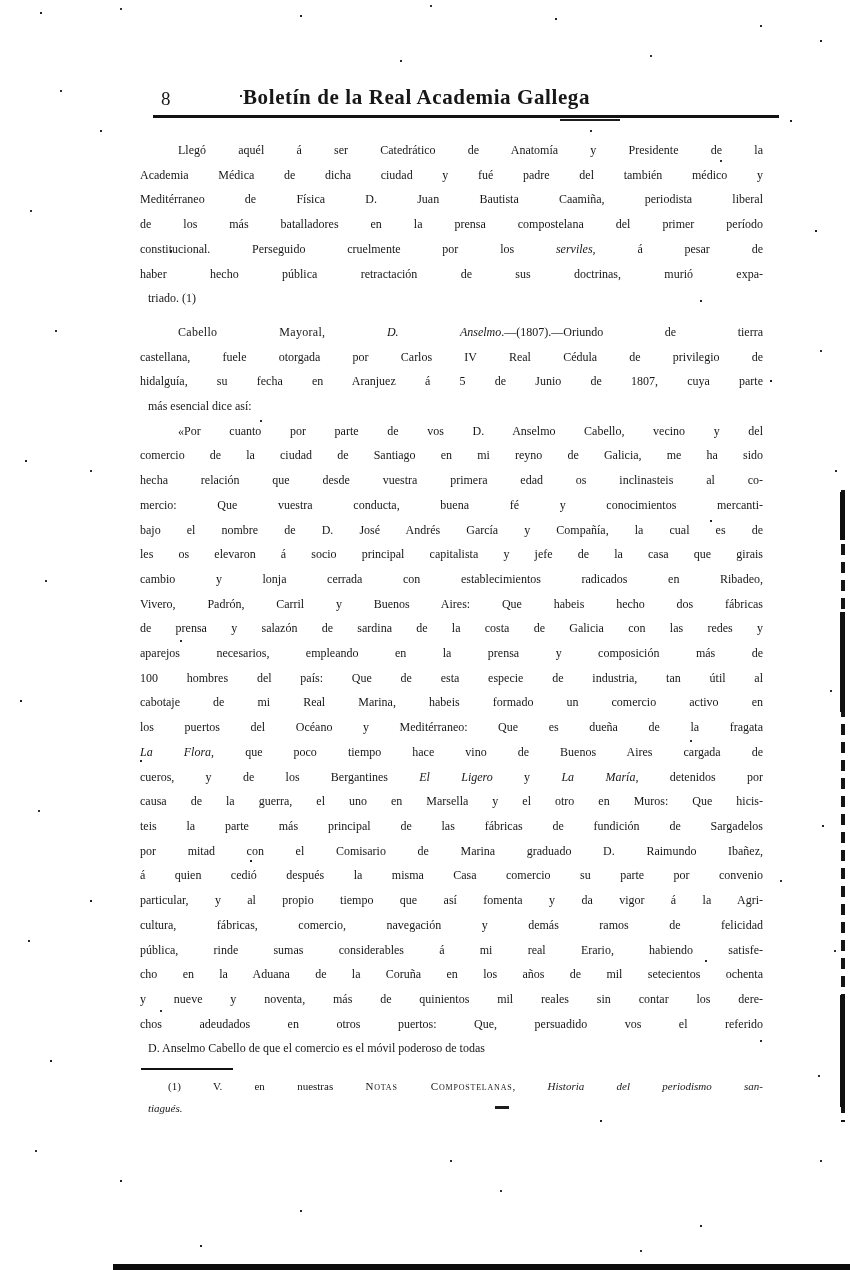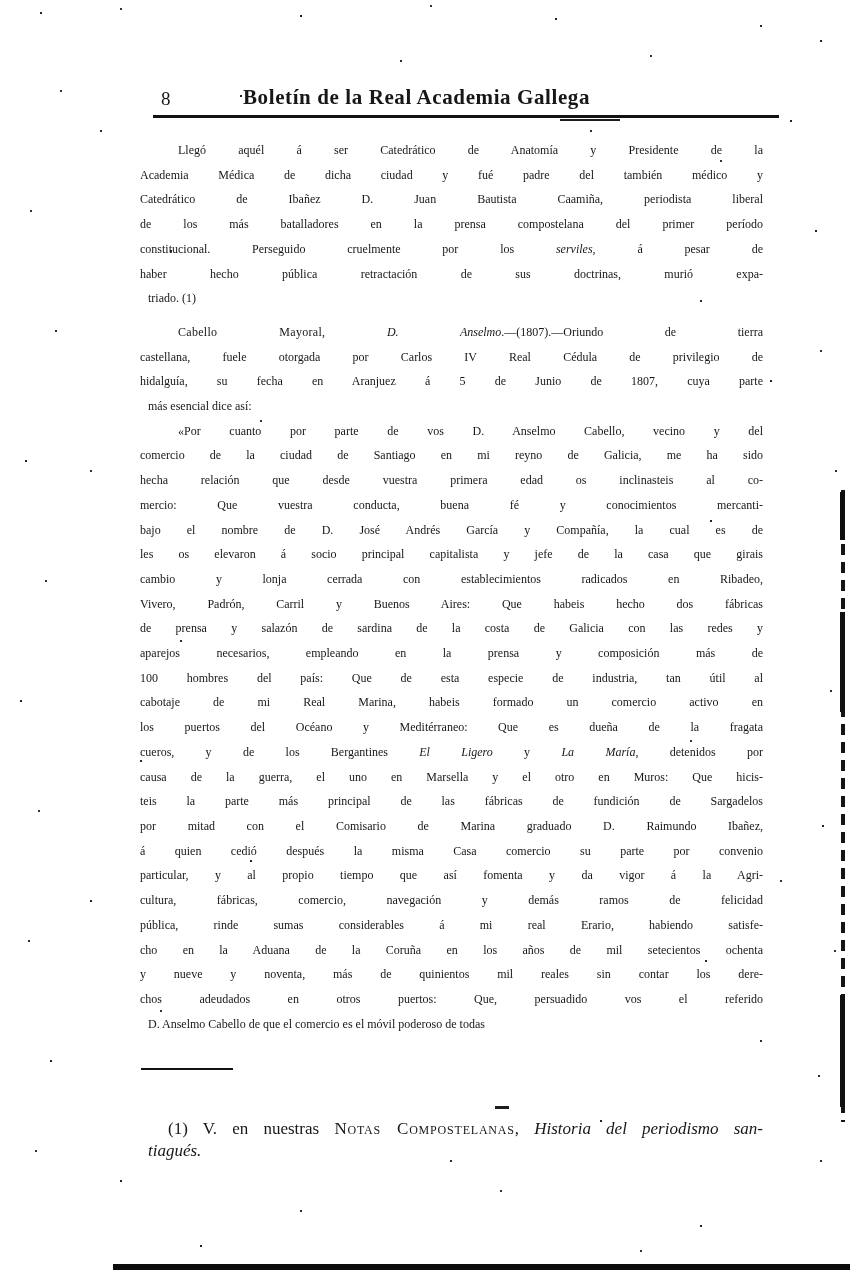--- a/index.html
+++ b/index.html
@@ -17,21 +17,21 @@
   .paragraph{margin:0;}
   .paragraph.gap-before{margin-top:9px;}
   .line{text-align:justify;text-align-last:justify;}
   .line.first{text-indent:38px;}
   .line.last{text-align-last:left;margin-left:8px;}
   .i{font-style:italic;}
   .b{font-weight:normal;letter-spacing:.3px;}
   .sc{font-variant:small-caps;letter-spacing:.8px;}
   
   .footnote-rule{position:absolute;left:141px;top:1068px;width:92px;height:2px;background:#121212;}
-  .footnote{position:absolute;left:140px;top:1118px;width:623px;font-size:17px;line-height:22px;}
+  .footnote{position:absolute;left:140px;top:1075px;width:623px;font-size:11px;line-height:22px;}
   .footnote .line.first{text-indent:28px;}
   
   .streak{position:absolute;left:841px;top:490px;width:4px;height:632px;
     background:repeating-linear-gradient(180deg,#141414 0 11px,transparent 11px 18px);}
   .streak-seg-a{position:absolute;left:840px;top:492px;width:5px;height:48px;background:#0e0e0e;}
   .streak-seg-b{position:absolute;left:840px;top:612px;width:5px;height:100px;background:#111;}
   .streak-seg-c{position:absolute;left:840px;top:995px;width:5px;height:112px;background:#101010;}
   .stray-dash{position:absolute;left:495px;top:1106px;width:14px;height:3px;background:#1d1d1d;}
   .bottom-bar{position:absolute;left:113px;bottom:0;width:737px;height:6px;background:#0c0c0c;}
   .noise{position:absolute;left:0;top:0;width:2px;height:2px;background:transparent;
@@ -56,21 +56,21 @@
 
   <div class="header-pagenum">8</div>
   <div class="header-title">Boletín de la Real Academia Gallega</div>
   <div class="header-rule"></div>
   <div class="header-rule-frag"></div>
 
   <div class="body-text" id="body-text">
       <div class="paragraph">
         <div class="line first"><span>Llegó aquél á ser Catedrático de Anatomía y Presidente de la</span></div>
         <div class="line"><span>Academia Médica de dicha ciudad y fué padre del también médico y</span></div>
-        <div class="line"><span>Catedrático de Ibañez D. Juan Bautista Caamiña, periodista liberal</span></div>
+        <div class="line"><span>Meditérraneo de Física D. Juan Bautista Caamiña, periodista liberal</span></div>
         <div class="line"><span>de los más batalladores en la prensa compostelana del primer período</span></div>
         <div class="line"><span>constitucional. Perseguido cruelmente por los </span><span class="i">serviles,</span><span> á pesar de</span></div>
         <div class="line"><span>haber hecho pública retractación de sus doctrinas, murió expa-</span></div>
         <div class="line last"><span>triado. (1)</span></div>
       </div>
       <div class="paragraph gap-before">
         <div class="line first"><span class="b">Cabello Mayoral,</span><span> </span><span class="i">D. Anselmo</span><span>.—(1807).—Oriundo de tierra</span></div>
         <div class="line"><span>castellana, fuele otorgada por Carlos IV Real Cédula de privilegio de</span></div>
         <div class="line"><span>hidalguía, su fecha en Aranjuez á 5 de Junio de 1807, cuya parte</span></div>
         <div class="line last"><span>más esencial dice así:</span></div>
@@ -82,20 +82,21 @@
         <div class="line"><span>mercio: Que vuestra conducta, buena fé y conocimientos mercanti-</span></div>
         <div class="line"><span>bajo el nombre de D. José Andrés García y Compañía, la cual es de</span></div>
         <div class="line"><span>les os elevaron á socio principal capitalista y jefe de la casa que girais</span></div>
         <div class="line"><span>cambio y lonja cerrada con establecimientos radicados en Ribadeo,</span></div>
         <div class="line"><span>Vivero, Padrón, Carril y Buenos Aires: Que habeis hecho dos fábricas</span></div>
         <div class="line"><span>de prensa y salazón de sardina de la costa de Galicia con las redes y</span></div>
         <div class="line"><span>aparejos necesarios, empleando en la prensa y composición más de</span></div>
         <div class="line"><span>100 hombres del país: Que de esta especie de industria, tan útil al</span></div>
         <div class="line"><span>cabotaje de mi Real Marina, habeis formado un comercio activo en</span></div>
         <div class="line"><span>los puertos del Océano y Meditérraneo: Que es dueña de la fragata</span></div>
+        <div class="line"><span class="i">La Flora,</span><span> que poco tiempo hace vino de Buenos Aires cargada de</span></div>
         <div class="line"><span>cueros, y de los Bergantines </span><span class="i">El Ligero</span><span> y </span><span class="i">La María</span><span>, detenidos por</span></div>
         <div class="line"><span>causa de la guerra, el uno en Marsella y el otro en Muros: Que hicis-</span></div>
         <div class="line"><span>teis la parte más principal de las fábricas de fundición de Sargadelos</span></div>
         <div class="line"><span>por mitad con el Comisario de Marina graduado D. Raimundo Ibañez,</span></div>
         <div class="line"><span>á quien cedió después la misma Casa comercio su parte por convenio</span></div>
         <div class="line"><span>particular, y al propio tiempo que así fomenta y da vigor á la Agri-</span></div>
         <div class="line"><span>cultura, fábricas, comercio, navegación y demás ramos de felicidad</span></div>
         <div class="line"><span>pública, rinde sumas considerables á mi real Erario, habiendo satisfe-</span></div>
         <div class="line"><span>cho en la Aduana de la Coruña en los años de mil setecientos ochenta</span></div>
         <div class="line"><span>y nueve y noventa, más de quinientos mil reales sin contar los dere-</span></div>

